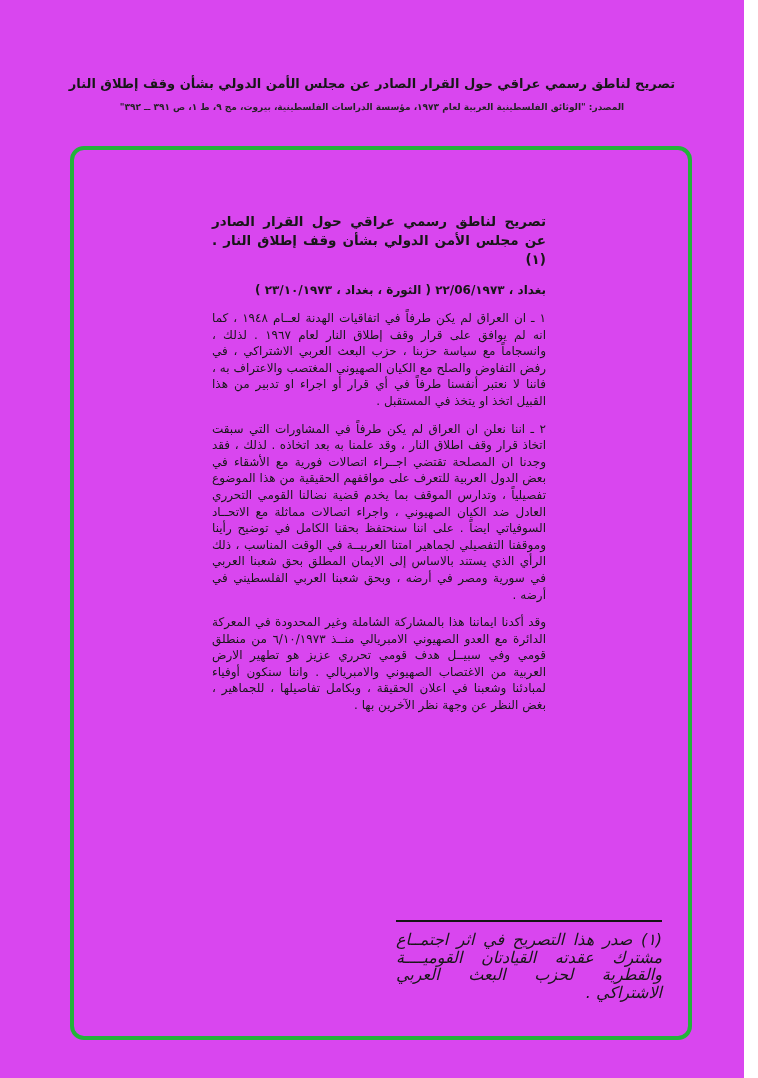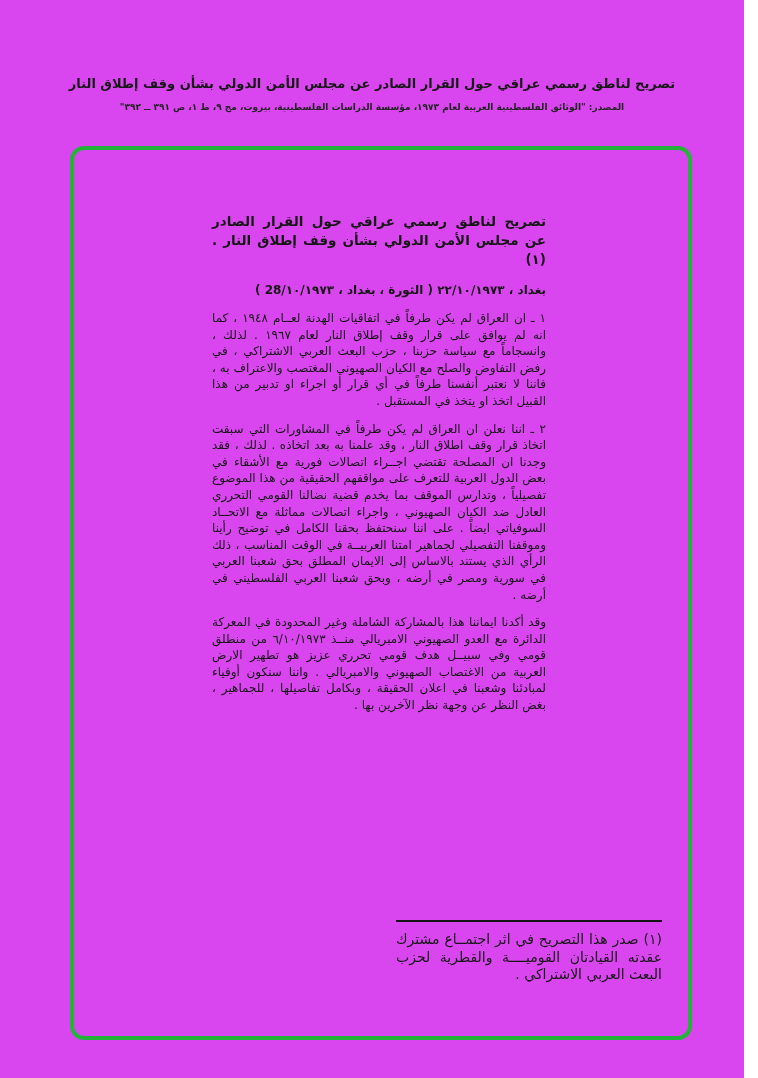--- a/index.html
+++ b/index.html
@@ -47,39 +47,39 @@
     font-size: 12px; line-height: 16.6px;
     margin: 11px 0 0 0; text-align: justify;
   }
 
   .footnote-block {
     position: absolute; top: 770px; right: 26px; width: 266px;
     direction: rtl;
   }
   .footnote-rule { border-top: 2px solid #141414; width: 266px; height: 0; }
   .footnote-text {
-    font-size: 14px; line-height: 17.5px; text-align: justify;
-    margin-top: 9px; color: #171717;
+    font-size: 16px; line-height: 17.5px; text-align: justify;
+    margin-top: 9px; color: #171717; font-style: italic;
   }
 </style>
 </head>
 <body>
 
 <div class="page">
 
   <div class="header-title" dir="rtl">تصريح لناطق رسمي عراقي حول القرار الصادر عن مجلس الأمن الدولي بشأن وقف إطلاق النار</div>
 
   <div class="header-source" dir="rtl">المصدر: "الوثائق الفلسطينية العربية لعام ١٩٧٣، مؤسسة الدراسات الفلسطينية، بيروت، مج ٩، ط ١، ص ٣٩١ ــ ٣٩٢"</div>
 
   <div class="frame" style="border-color: rgb(35, 179, 58);">
 
     <div class="doc">
       <div class="doc-title">تصريح لناطق رسمي عراقي حول القرار الصادر عن مجلس الأمن الدولي بشأن وقف إطلاق النار . (١)</div>
 
-      <div class="dateline">بغداد ، ٢٢/١٠/١٩٧٣ ( الثورة ، بغداد ، 28/١٠/١٩٧٣ )</div>
+      <div class="dateline">بغداد ، ٢٢/06/١٩٧٣ ( الثورة ، بغداد ، ٢٣/١٠/١٩٧٣ )</div>
 
       <p class="para">١ ـ ان العراق لم يكن طرفاً في اتفاقيات الهدنة لعــام ١٩٤٨ ، كما انه لم يوافق على قرار وقف إطلاق النار لعام ١٩٦٧ . لذلك ، وانسجاماً مع سياسة حزبنا ، حزب البعث العربي الاشتراكي ، في رفض التفاوض والصلح مع الكيان الصهيوني المغتصب والاعتراف به ، فاننا لا نعتبر أنفسنا طرفاً في أي قرار أو اجراء او تدبير من هذا القبيل اتخذ او يتخذ في المستقبل .</p>
 
       <p class="para">٢ ـ اننا نعلن ان العراق لم يكن طرفاً في المشاورات التي سبقت اتخاذ قرار وقف اطلاق النار ، وقد علمنا به بعد اتخاذه . لذلك ، فقد وجدنا ان المصلحة تقتضي اجــراء اتصالات فورية مع الأشقاء في بعض الدول العربية للتعرف على مواقفهم الحقيقية من هذا الموضوع تفصيلياً ، وتدارس الموقف بما يخدم قضية نضالنا القومي التحرري العادل ضد الكيان الصهيوني ، واجراء اتصالات مماثلة مع الاتحــاد السوفياتي ايضاً . على اننا سنحتفظ بحقنا الكامل في توضيح رأينا وموقفنا التفصيلي لجماهير امتنا العربيــة في الوقت المناسب ، ذلك الرأي الذي يستند بالاساس إلى الايمان المطلق بحق شعبنا العربي في سورية ومصر في أرضه ، وبحق شعبنا العربي الفلسطيني في أرضه .</p>
 
       <p class="para">وقد أكدنا ايماننا هذا بالمشاركة الشاملة وغير المحدودة في المعركة الدائرة مع العدو الصهيوني الامبريالي منــذ ٦/١٠/١٩٧٣ من منطلق قومي وفي سبيــل هدف قومي تحرري عزيز هو تطهير الارض العربية من الاغتصاب الصهيوني والامبريالي . واننا سنكون أوفياء لمبادئنا وشعبنا في اعلان الحقيقة ، وبكامل تفاصيلها ، للجماهير ، بغض النظر عن وجهة نظر الآخرين بها .</p>
     </div>
 
     <div class="footnote-block">
       <div class="footnote-rule"></div>

